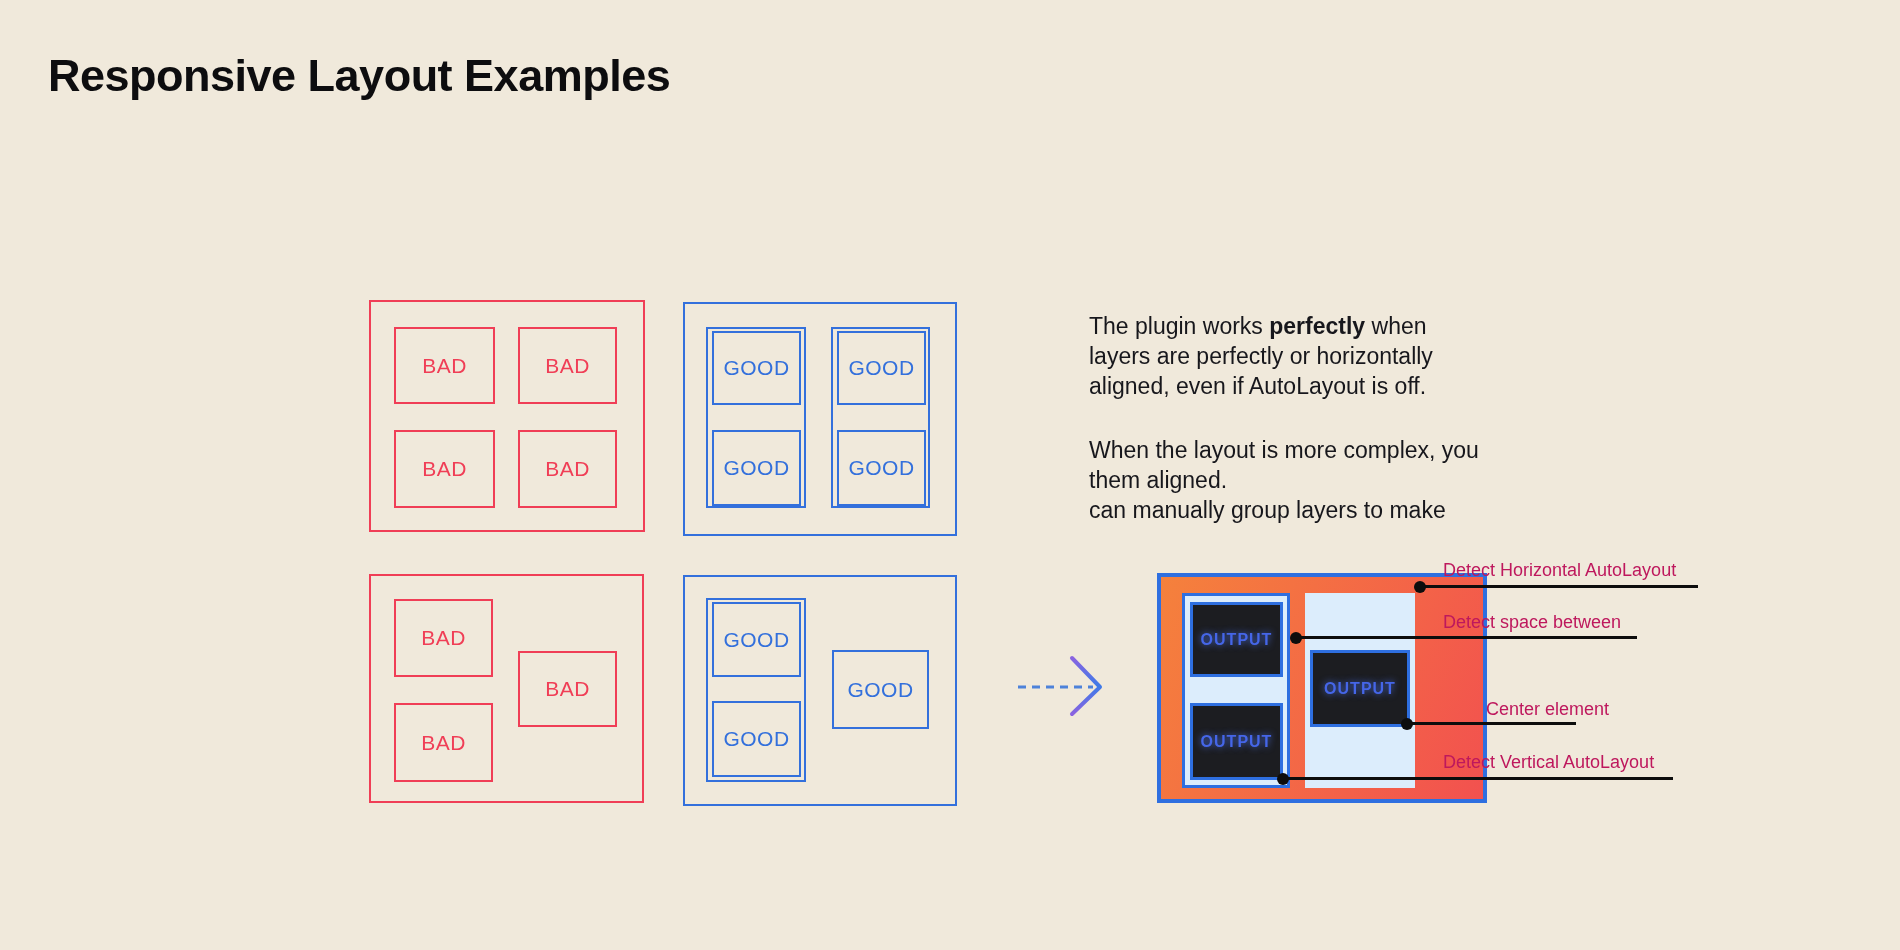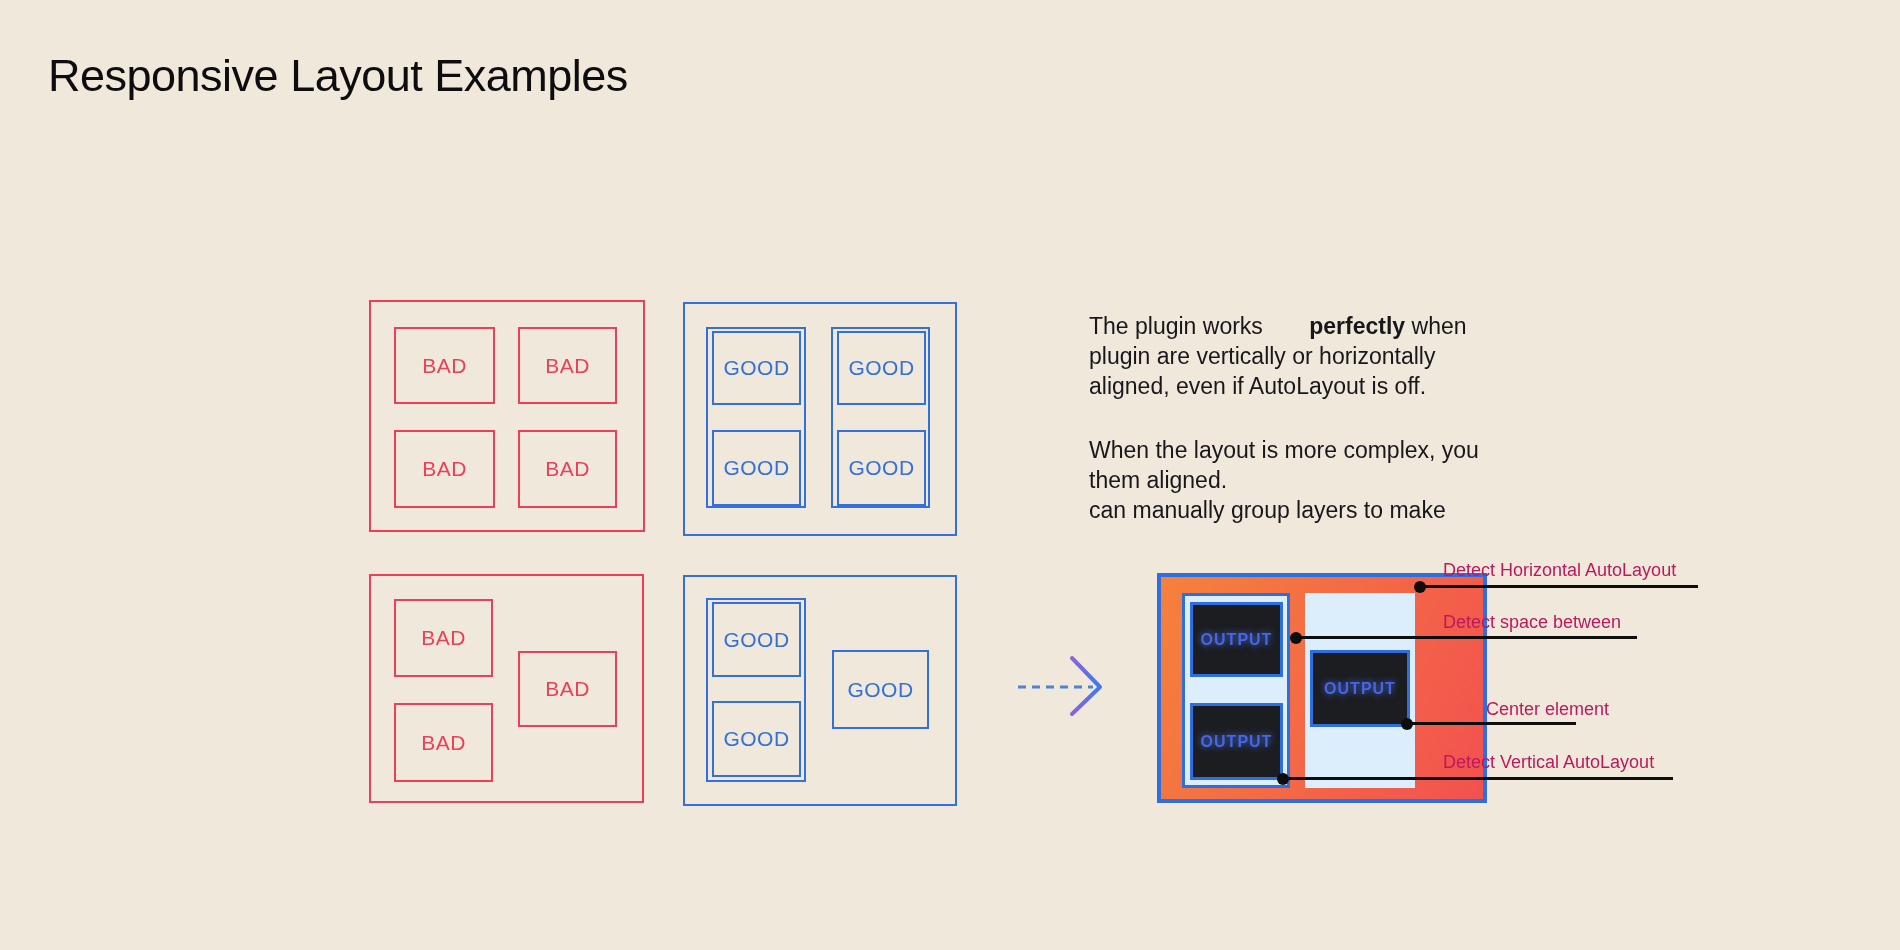--- a/index.html
+++ b/index.html
@@ -17,41 +17,41 @@
   }
   *{margin:0;padding:0;}
   html,body{width:1900px;height:950px;overflow:hidden;}
   body{
     background:var(--background);
     font-family:"Liberation Sans", sans-serif;
     position:relative;
   }
   .title{
     position:absolute;left:48px;top:50px;
-    font-size:45px;line-height:52px;font-weight:400;
+    font-size:45px;line-height:52px;font-weight:700;
     letter-spacing:-0.5px;color:#0D0D0F;
   }
   .frame{position:absolute;box-sizing:border-box;}
   .frame.red{border:2px solid var(--red);}
   .frame.blue{border:2px solid var(--blue);}
   .group{position:absolute;box-sizing:border-box;border:2px solid var(--blue);}
   .cell{
     position:absolute;box-sizing:border-box;
     display:flex;align-items:center;justify-content:center;
     font-size:21px;letter-spacing:0.5px;font-weight:400;
   }
   .cell.red{border:2px solid var(--red);color:var(--red);}
   .cell.blue{border:2px solid var(--blue);color:var(--blue);}
   .desc{
     position:absolute;left:1089px;top:311px;
     font-size:23px;line-height:30px;color:var(--text);
   }
   .desc .para2{margin-top:34px;}
   .desc .line{display:block;}
-  .desc b{font-weight:700;margin-left:40px;}
+  .desc b{font-weight:700;}
   .arrow{position:absolute;left:1010px;top:650px;}
   .output{
     position:absolute;left:1157px;top:573px;width:330px;height:230px;
     box-sizing:border-box;border:4px solid var(--blue-strong);
     background:linear-gradient(115deg, var(--orange-start) 0%, var(--orange-end) 100%);
     z-index:1;
   }
   .ocol{
     position:absolute;left:21px;top:16px;width:108px;height:195px;
     box-sizing:border-box;background:var(--light-blue);
@@ -97,21 +97,21 @@
   </div>
   <div class="group" style="left:146px;top:23px;width:99px;height:181px">
     <div class="cell blue" style="left:4px;top:2px;width:89px;height:74px">GOOD</div>
     <div class="cell blue" style="left:4px;top:101px;width:89px;height:76px">GOOD</div>
   </div>
 </div>
 
 <div class="desc">
   <p class="para1">
     <span class="line"><span>The plugin works </span><b>perfectly</b><span> when</span></span>
-    <span class="line">plugin are vertically or horizontally</span>
+    <span class="line">layers are perfectly or horizontally</span>
     <span class="line">aligned, even if AutoLayout is off.</span>
   </p>
   <p class="para2">
     <span class="line">When the layout is more complex, you</span>
     <span class="line">them aligned.</span>
     <span class="line">can manually group layers to make</span>
   </p>
 </div>
 
 <div class="frame red" style="left:369px;top:574px;width:275px;height:229px">

